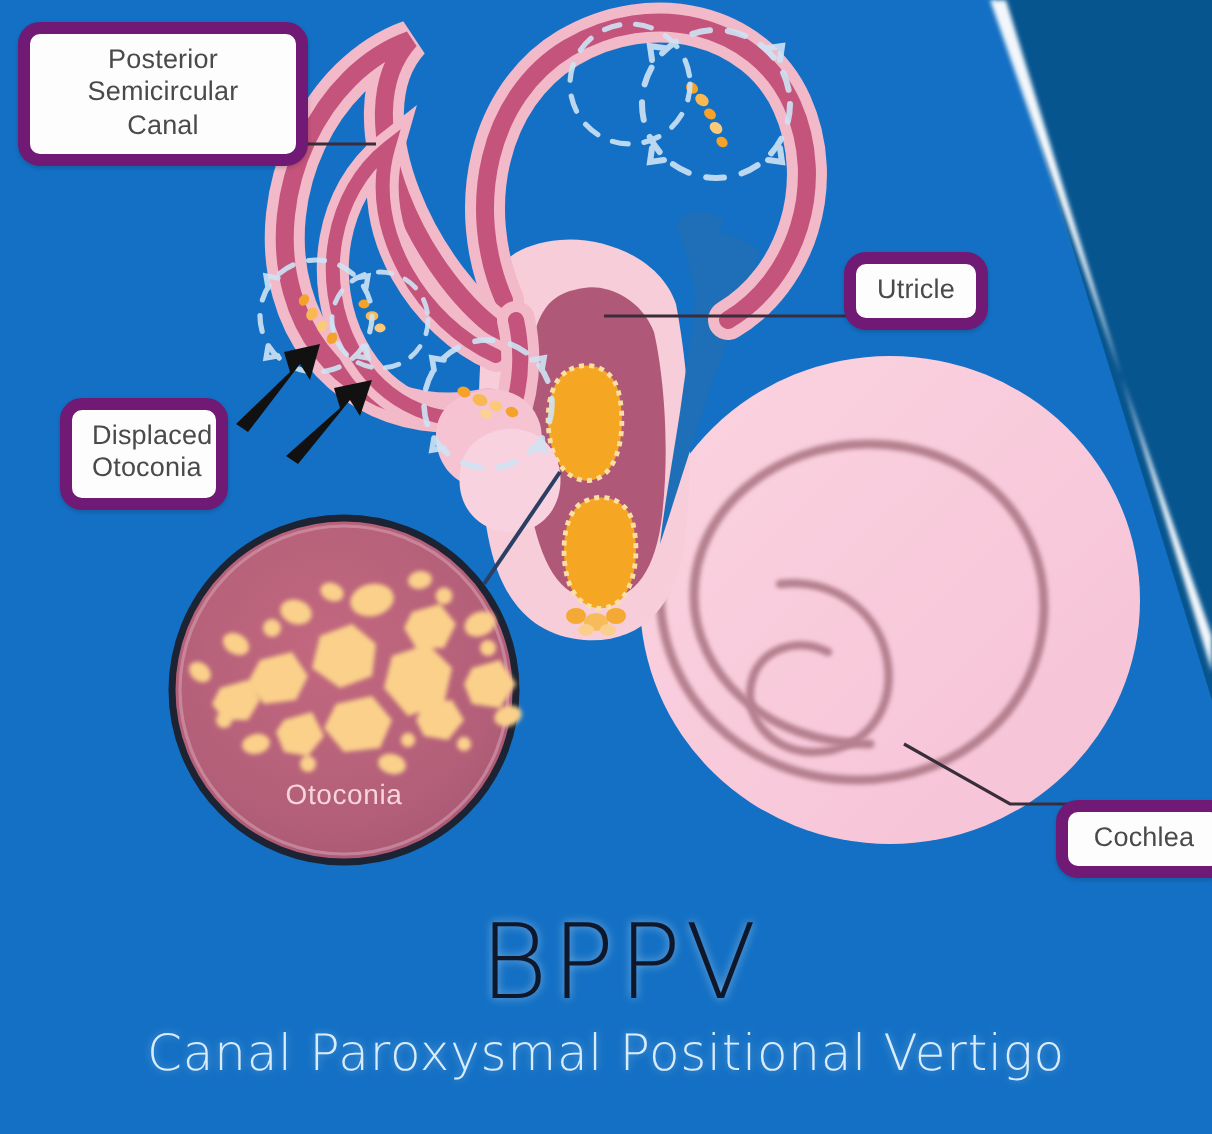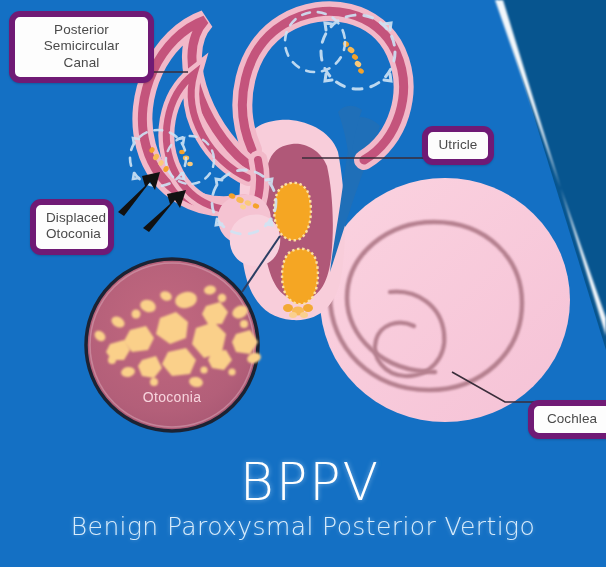--- a/index.html
+++ b/index.html
@@ -34,21 +34,21 @@
     position:absolute;
     left:104px;top:389px;width:136px;
     text-align:center;
     color:#f7d4dd;
     font-size:14px;
     letter-spacing:.3px;
   }
   #title-main{
     position:absolute;left:0;right:0;top:452px;
     text-align:center;
-    color:#ffffff;
+    color:#0f172a;
     font-size:52px;
     font-weight:300;
     letter-spacing:2px;
     font-family:"DejaVu Sans",sans-serif;
     text-shadow:0 0 5px rgba(210,235,255,.55);
     padding-left:14px;
   }
   #title-sub{
     position:absolute;left:0;right:0;top:512px;
     text-align:center;
@@ -347,15 +347,15 @@
 Otoconia</div>
 
   <div class="label-box" id="lbl-utricle">Utricle</div>
 
   <div class="label-box" id="lbl-cochlea">Cochlea</div>
 
   <div class="inset-caption">Otoconia</div>
 
   <div id="title-main">BPPV</div>
 
-  <div id="title-sub">Benign Paroxysmal Posterior Vertigo</div>
+  <div id="title-sub">Canal Paroxysmal Positional Vertigo</div>
 
 </div>
 
 </body></html>

